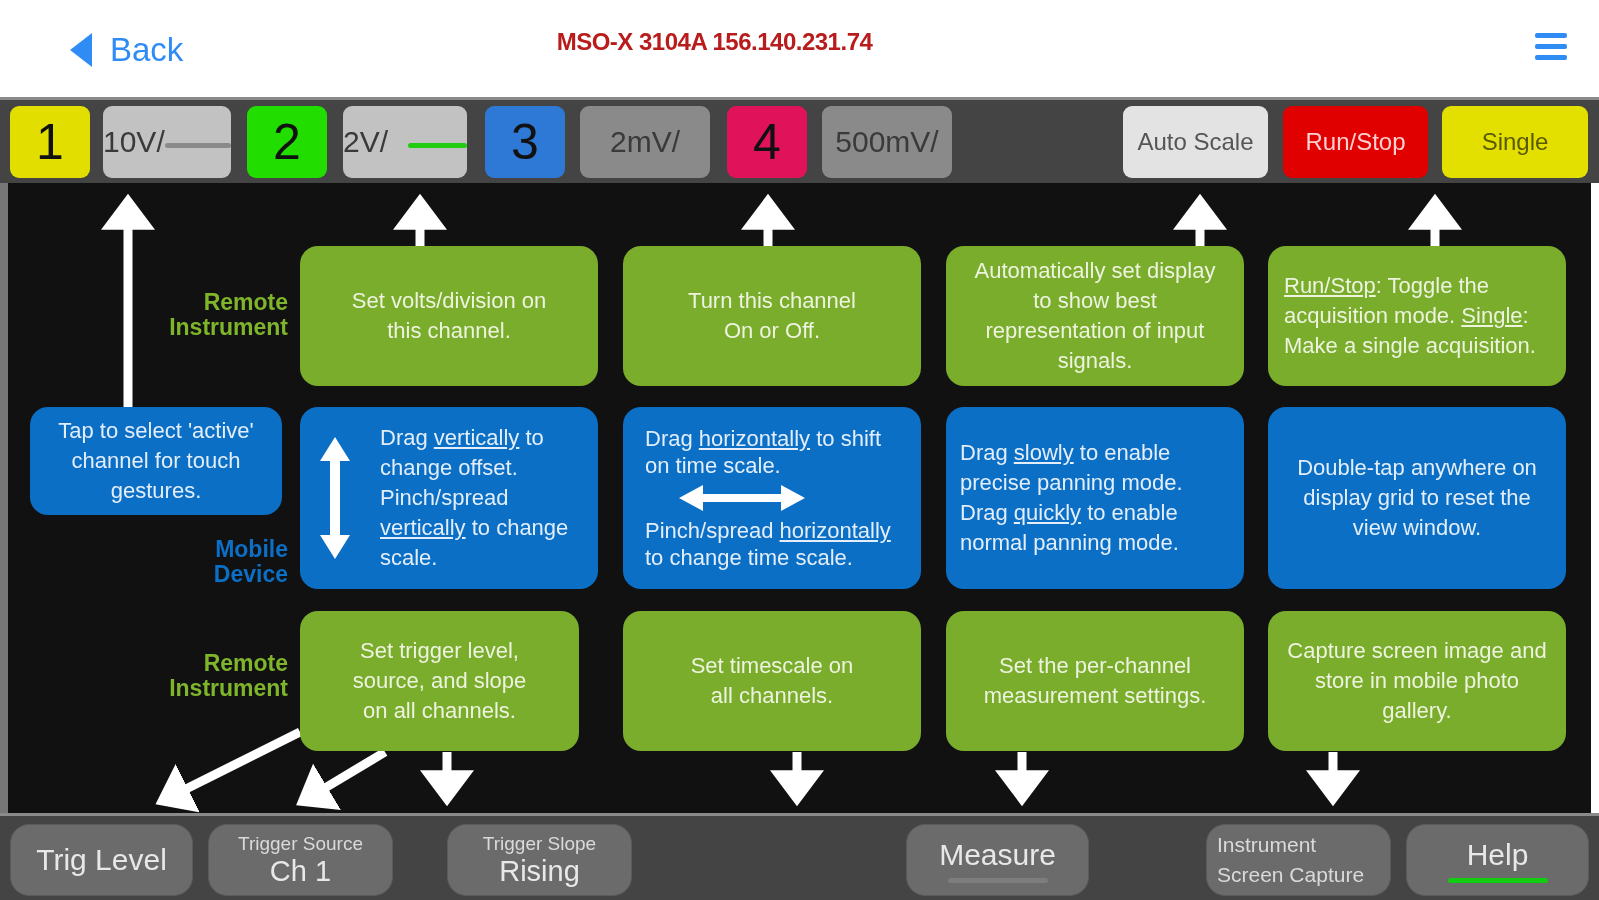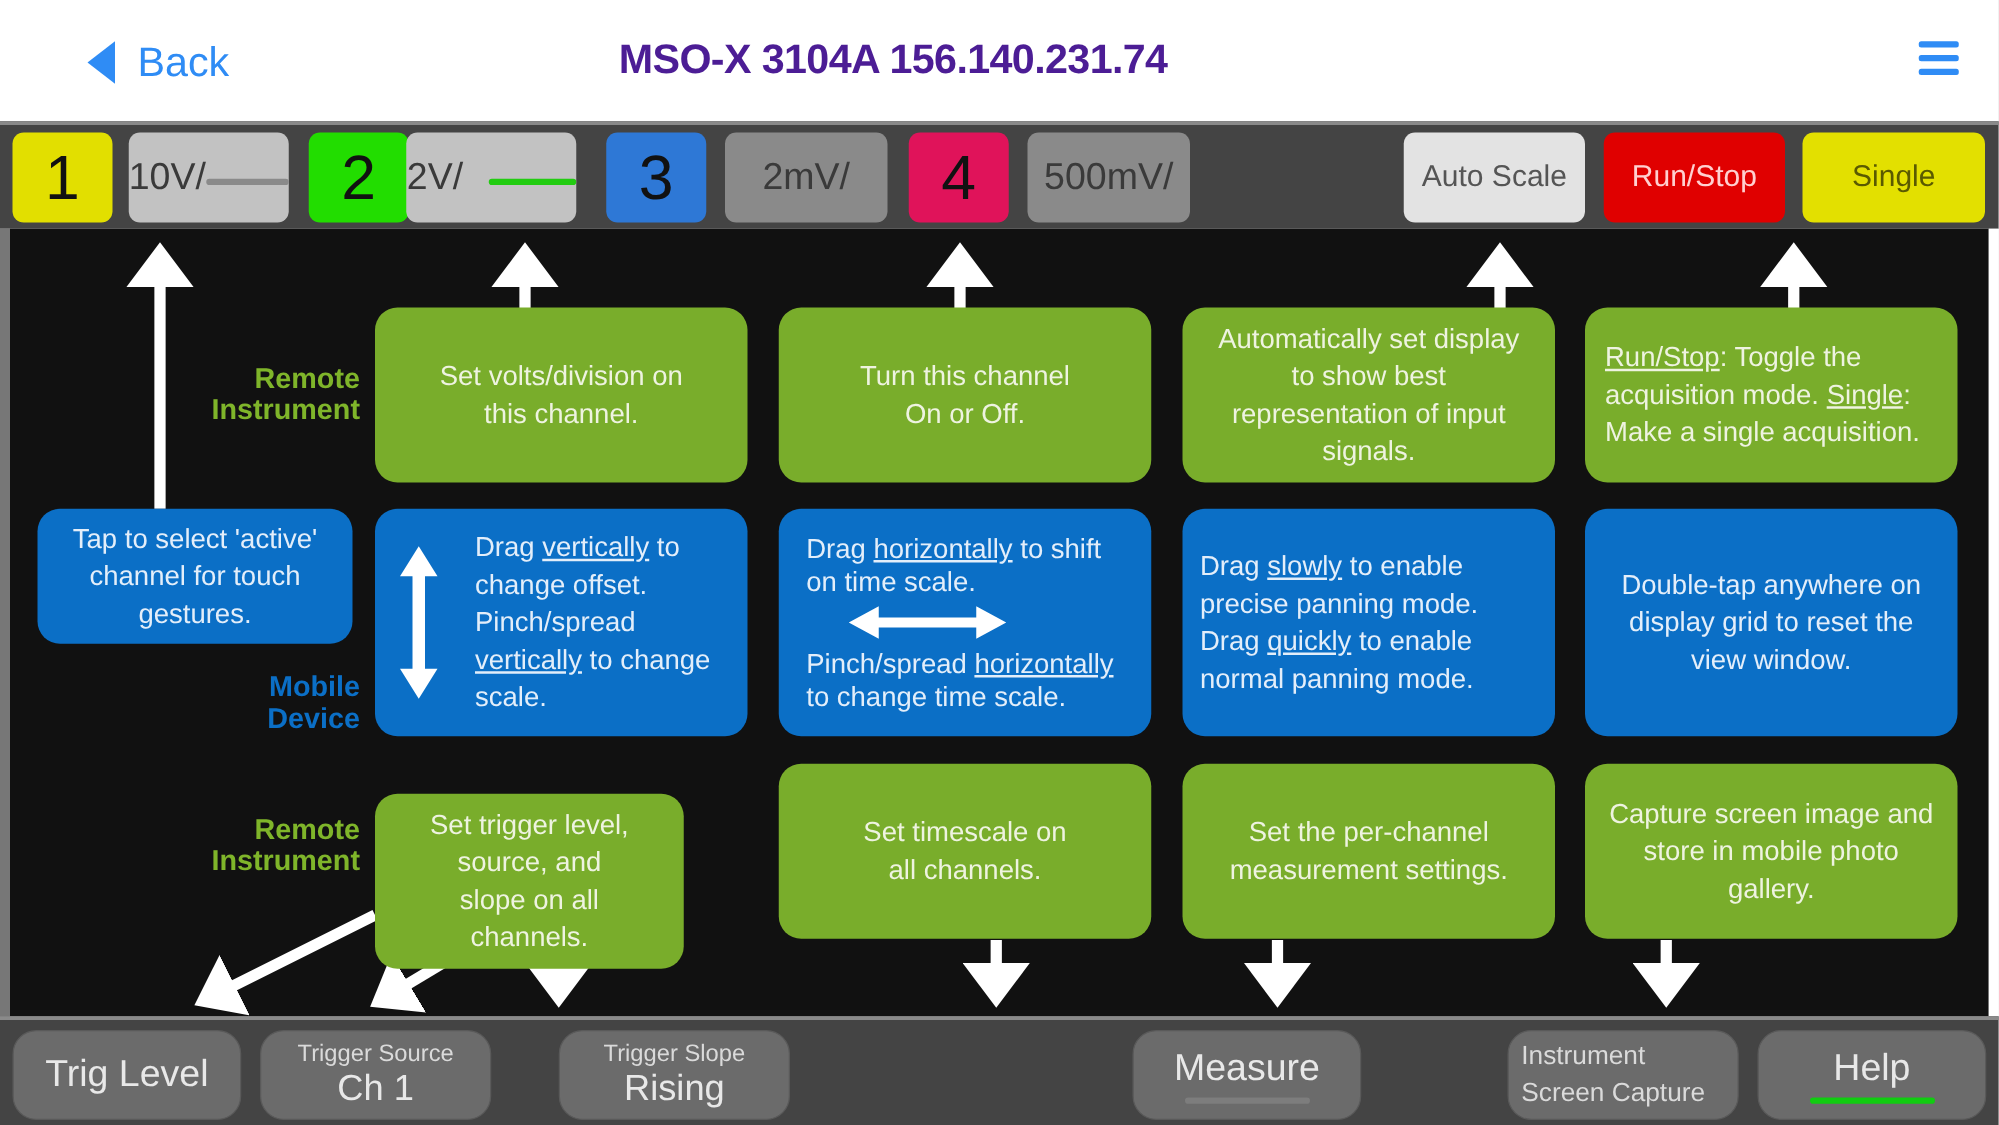--- a/index.html
+++ b/index.html
@@ -3,21 +3,21 @@
 <meta charset="utf-8">
 <style>
   * { box-sizing: border-box; margin: 0; padding: 0; }
   html, body { width: 1599px; height: 900px; overflow: hidden; background: #ffffff; }
   body { font-family: "Liberation Sans", sans-serif; position: relative; }
 
   
   .navbar { position: absolute; left: 0; top: 0; width: 1389px; height: 97px; background: #ffffff; margin-left: 20px; }
   .back { position: absolute; left: 50px; top: 28px; height: 44px; display: flex; align-items: center; color: #2f8cf5; font-size: 33px; cursor: pointer; }
   .back .tri { width: 0; height: 0; border-top: 17px solid transparent; border-bottom: 17px solid transparent; border-right: 22px solid #2f8cf5; margin-right: 18px; }
-  .title { position: absolute; left: 0; right: 0; top: 28px; text-align: center; font-size: 33px; font-weight: bold; color: #4c1d95; letter-spacing: -0.5px; }
+  .title { position: absolute; left: 0; right: 0; top: 28px; text-align: center; font-size: 24px; font-weight: bold; color: #b91c1c; letter-spacing: -0.5px; }
   .menu { position: absolute; left: 1515px; top: 33px; width: 32px; height: 28px; cursor: pointer; }
   .menu span { display: block; height: 5px; background: #2f8cf5; border-radius: 2px; margin-bottom: 6px; }
 
   
   .topbar { position: absolute; left: 0; top: 97px; width: 1599px; height: 86px; background: #444444; border-top: 3px solid #8a8a8a; }
   .tbtn { position: absolute; top: 6px; height: 72px; border-radius: 9px; display: flex; align-items: center; justify-content: center; cursor: pointer; }
   .chnum { font-size: 50px; color: #111; }
   .scale { font-size: 30px; color: #3a3a3a; flex-direction: row; }
   .scale .ul { width: 70px; height: 5px; border-radius: 3px; margin-top: 6px; }
   .smallbtn { font-size: 24px; }
@@ -63,21 +63,21 @@
     </div>
 </div>
 
 <div class="topbar">
   <div class="tbtn chnum" style="left:10px;width:80px;background:#e2df00;">1</div>
   <div class="tbtn scale" style="left:103px;width:128px;background:#c2c2c2;">
     <span>10V/</span>
     <span class="ul" style="background:#8a8a8a;"></span>
   </div>
   <div class="tbtn chnum" style="left:247px;width:80px;background:#22dd00;">2</div>
-  <div class="tbtn scale" style="left:325px;width:136px;background:#c2c2c2;gap:20px;">
+  <div class="tbtn scale" style="left:343px;width:124px;background:#c2c2c2;gap:20px;">
     <span>2V/</span>
     <span class="ul" style="background:#22cc11;"></span>
   </div>
   <div class="tbtn chnum" style="left:485px;width:80px;background:#2e78d6;">3</div>
   <div class="tbtn scale" style="left:580px;width:130px;background:#8a8a8a;">
     <span>2mV/</span>
   </div>
   <div class="tbtn chnum" style="left:727px;width:80px;background:#e0135a;">4</div>
   <div class="tbtn scale" style="left:822px;width:130px;background:#8a8a8a;">
     <span>500mV/</span>
@@ -152,21 +152,21 @@
   </svg>
   <div><span>Pinch/spread </span><span class="u">horizontally</span><span> to change time scale.</span></div>
 </div>
 <div class="box blue left" style="left:946px;top:407px;width:298px;height:182px;padding:6px 12px 6px 14px;">
   <div>
     <span>Drag </span><span class="u">slowly</span><span> to enable precise panning mode. Drag </span><span class="u">quickly</span><span> to enable normal panning mode.</span>
   </div>
 </div>
 <div class="box blue" style="left:1268px;top:407px;width:298px;height:182px;padding:6px 18px;">Double-tap anywhere on display grid to reset the view window.</div>
 
-<div class="box green" style="left:300px;top:611px;width:247px;height:140px;padding:6px 38px;margin-top:24px;">Set trigger level, source, and slope on all channels.</div>
+<div class="box green" style="left:300px;top:611px;width:279px;height:140px;padding:6px 38px;">Set trigger level, source, and slope on all channels.</div>
 <div class="box green" style="left:623px;top:611px;width:298px;height:140px;padding:6px 60px;">Set timescale on all channels.</div>
 <div class="box green" style="left:946px;top:611px;width:298px;height:140px;padding:6px 16px;">Set the per-channel measurement settings.</div>
 <div class="box green" style="left:1268px;top:611px;width:298px;height:140px;padding:6px 18px;">Capture screen image and store in mobile photo gallery.</div>
 
 <div class="botbar">
   <div class="bbtn" style="left:10px;width:183px;">
     <span class="big">Trig Level</span>
   </div>
   <div class="bbtn" style="left:208px;width:185px;">
     <span class="lbl">Trigger Source</span>

